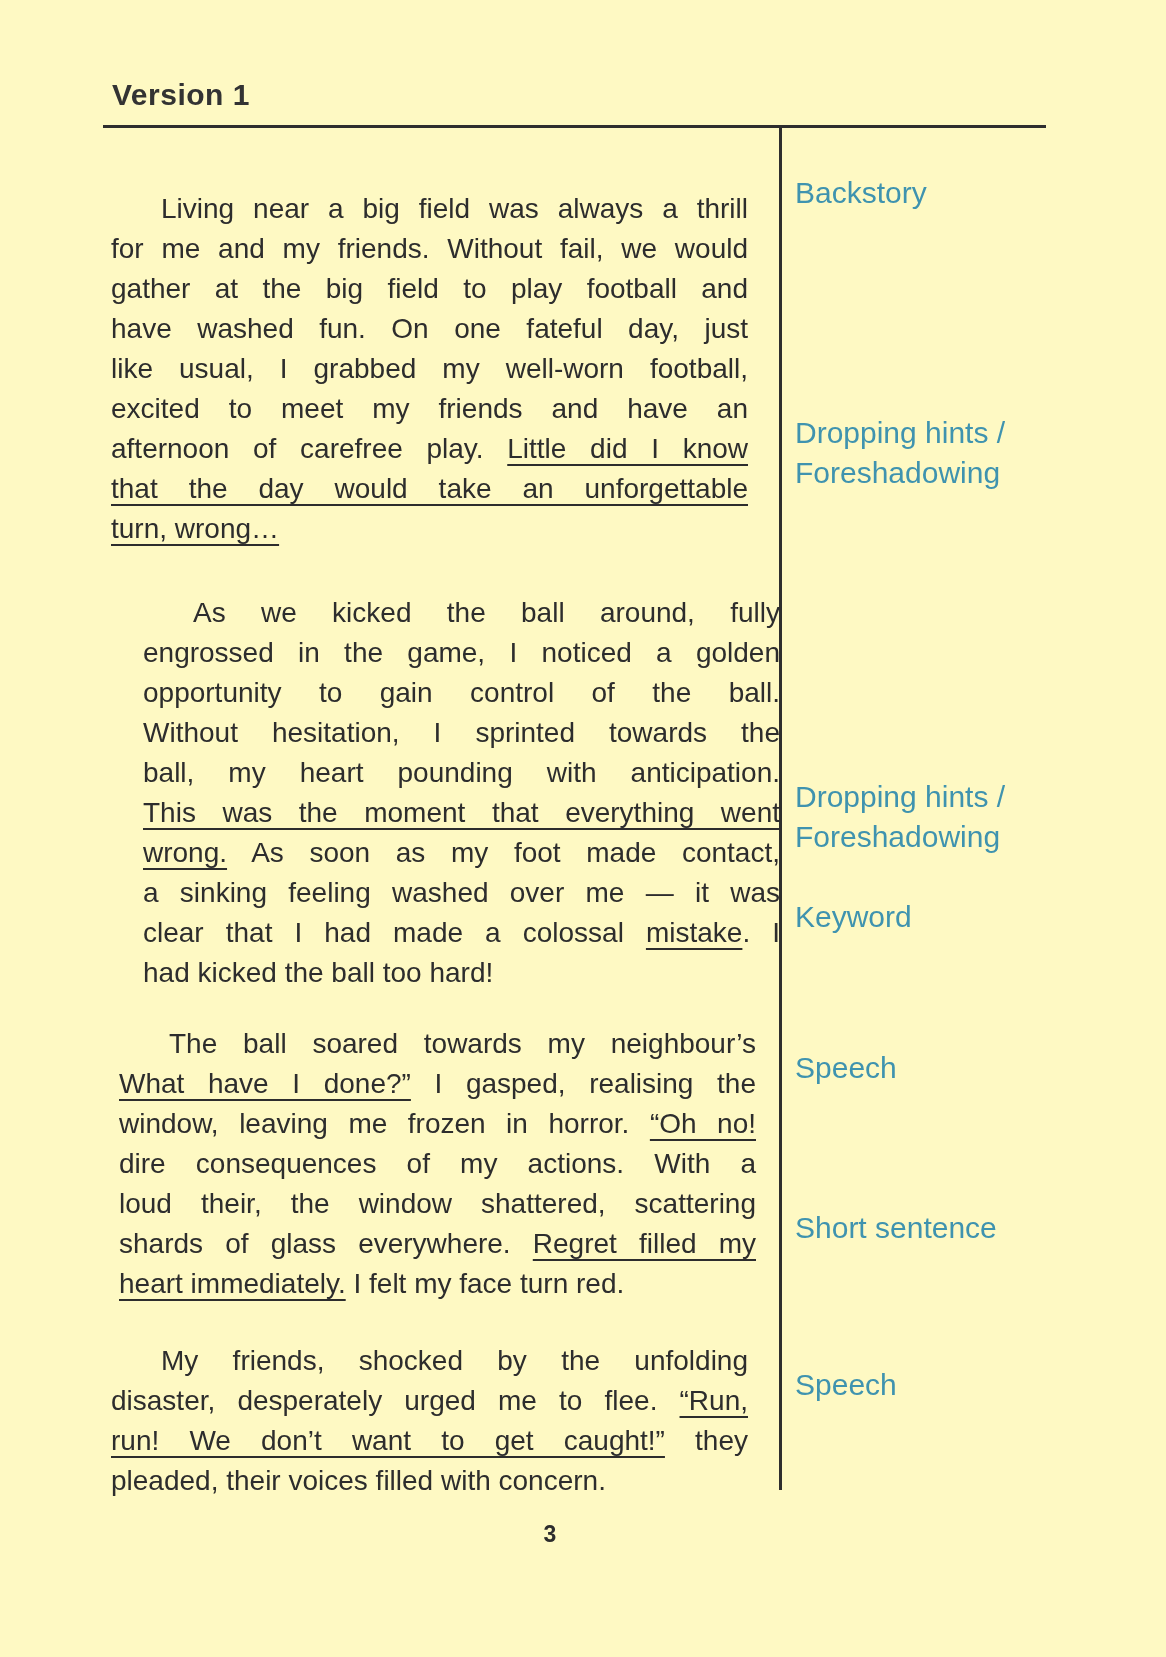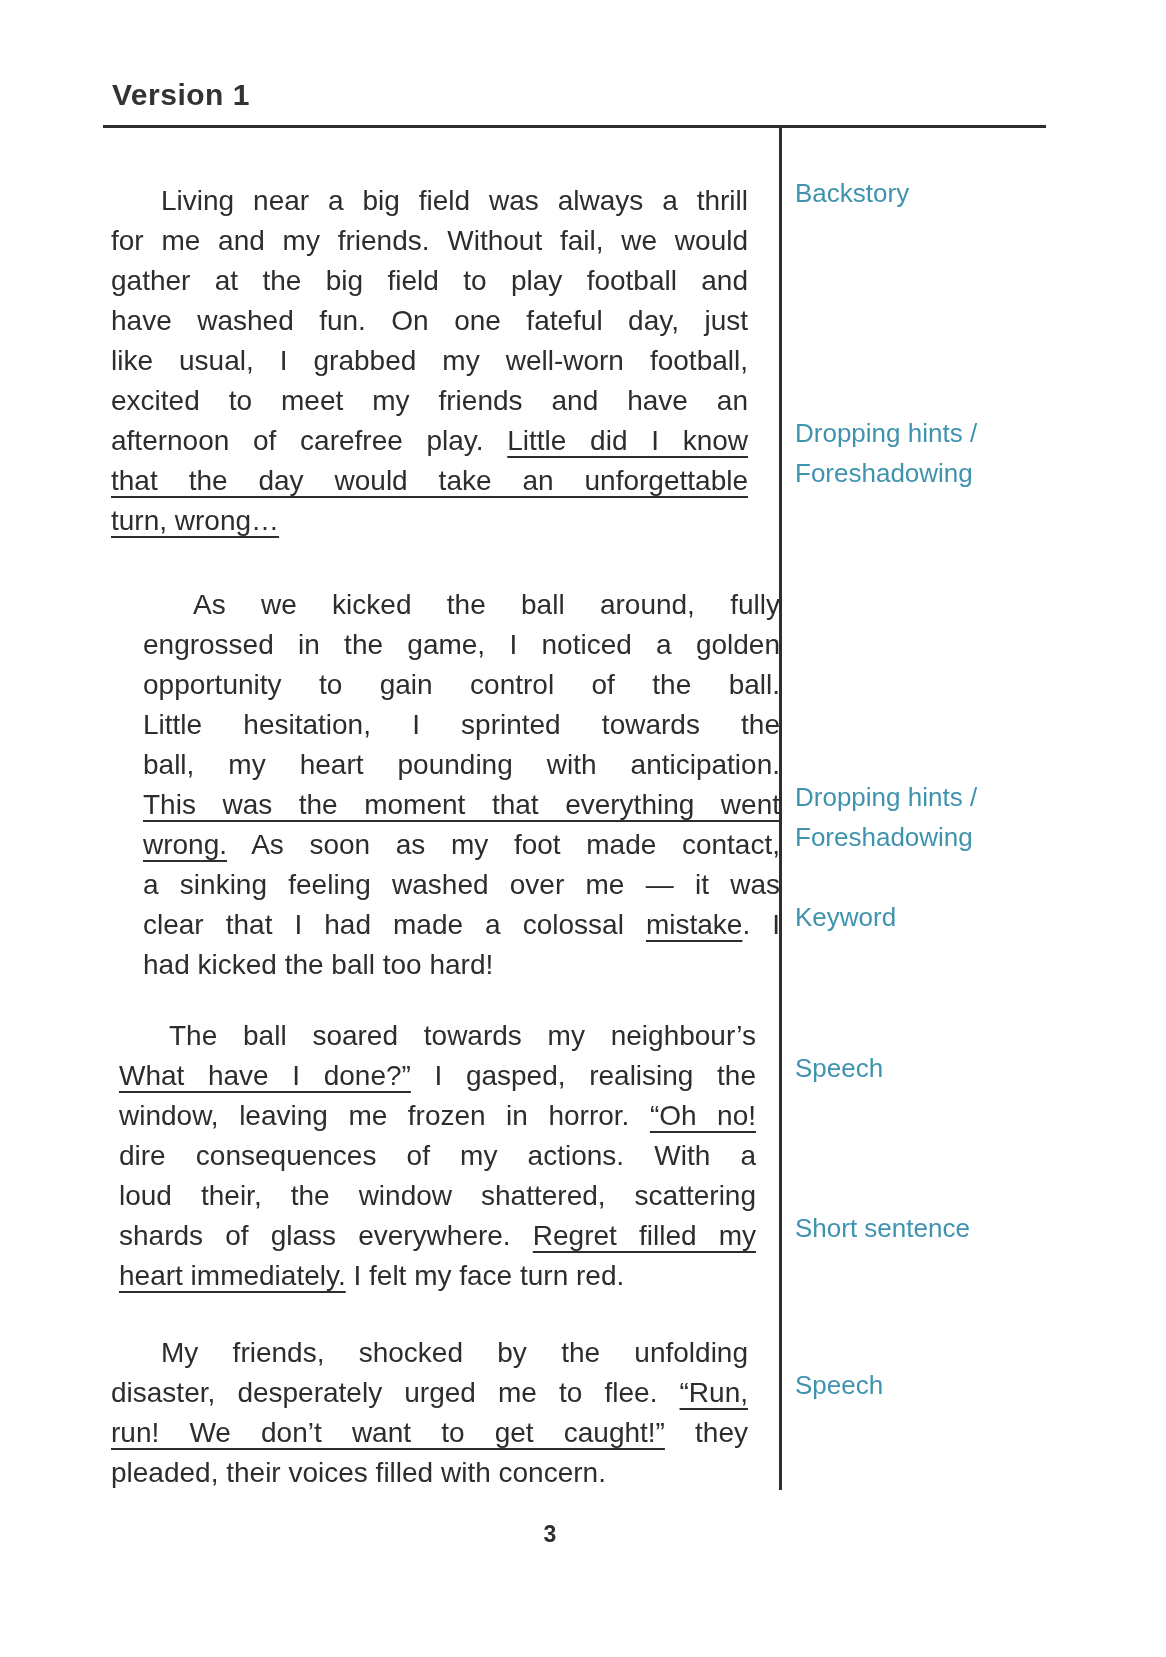--- a/index.html
+++ b/index.html
@@ -1,20 +1,20 @@
 <!DOCTYPE html>
 <html><head>
 <meta charset="utf-8">
 <style>
   html, body { margin: 0; padding: 0; background: #e9e9e9; }
   .page {
     position: relative;
     width: 1166px;
     height: 1657px;
-    background: #ffffff;
+    background: #fef9c3;
     font-family: "Liberation Sans", sans-serif;
     color: #2d2d2d;
     overflow: hidden;
     margin: 0 auto;
   }
   .version-title {
     position: absolute;
     left: 112px;
     top: 78px;
     font-size: 30px;
@@ -34,21 +34,21 @@
     position: absolute;
     left: 779px;
     top: 128px;
     width: 3px;
     height: 1362px;
     background: #2e2e2e;
   }
   .story-column {
     position: absolute;
     left: 111px;
-    top: 8px;
+    top: 16px;
     width: 637px;
     height: 1490px;
   }
   .paragraph {
     position: absolute;
     left: 0;
     width: 637px;
     font-size: 28px;
     line-height: 40px;
     color: #2d2d2d;
@@ -65,21 +65,21 @@
     position: absolute;
     left: 795px;
     top: 0;
     width: 255px;
     height: 1490px;
   }
   .annotation {
     position: absolute;
     left: 0;
     width: 255px;
-    font-size: 26px;
+    font-size: 30px;
     line-height: 40px;
     color: #3f93af;
   }
   .footer {
     position: absolute;
     left: 75px;
     top: 1519px;
     font-size: 21px;
     line-height: 27.5px;
     color: #2d2d2d;
@@ -116,21 +116,21 @@
         <div class="line"><span class="seg">like usual, I grabbed my well-worn football,</span></div>
         <div class="line"><span class="seg">excited to meet my friends and have an</span></div>
         <div class="line"><span class="seg">afternoon of carefree play. </span><span class="seg u">Little did I know</span></div>
         <div class="line"><span class="seg u">that the day would take an unforgettable</span></div>
         <div class="line last"><span class="seg u">turn, wrong…</span></div>
       </div>
       <div class="paragraph" style="top: 577px; margin-left: 32px;">
         <div class="line indent"><span class="seg">As we kicked the ball around, fully</span></div>
         <div class="line"><span class="seg">engrossed in the game, I noticed a golden</span></div>
         <div class="line"><span class="seg">opportunity to gain control of the ball.</span></div>
-        <div class="line"><span class="seg">Little hesitation, I sprinted towards the</span></div>
+        <div class="line"><span class="seg">Without hesitation, I sprinted towards the</span></div>
         <div class="line"><span class="seg">ball, my heart pounding with anticipation.</span></div>
         <div class="line"><span class="seg u">This was the moment that everything went</span></div>
         <div class="line"><span class="seg u">wrong.</span><span class="seg"> As soon as my foot made contact,</span></div>
         <div class="line"><span class="seg">a sinking feeling washed over me — it was</span></div>
         <div class="line"><span class="seg">clear that I had made a colossal </span><span class="seg u">mistake</span><span class="seg">. I</span></div>
         <div class="line last"><span class="seg">had kicked the ball too hard!</span></div>
       </div>
       <div class="paragraph" style="top: 1008px; margin-left: 8px;">
         <div class="line indent"><span class="seg">The ball soared towards my neighbour’s</span></div>
         <div class="line"><span class="seg u">What have I done?”</span><span class="seg"> I gasped, realising the</span></div>

